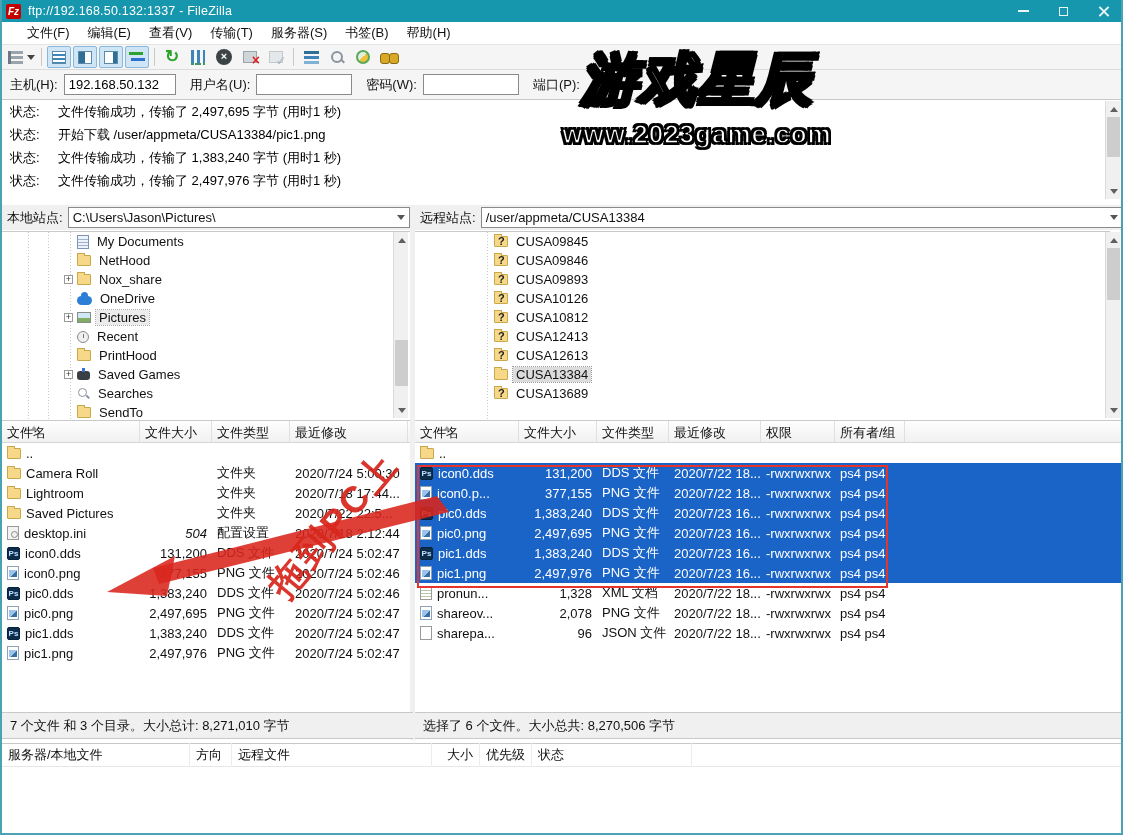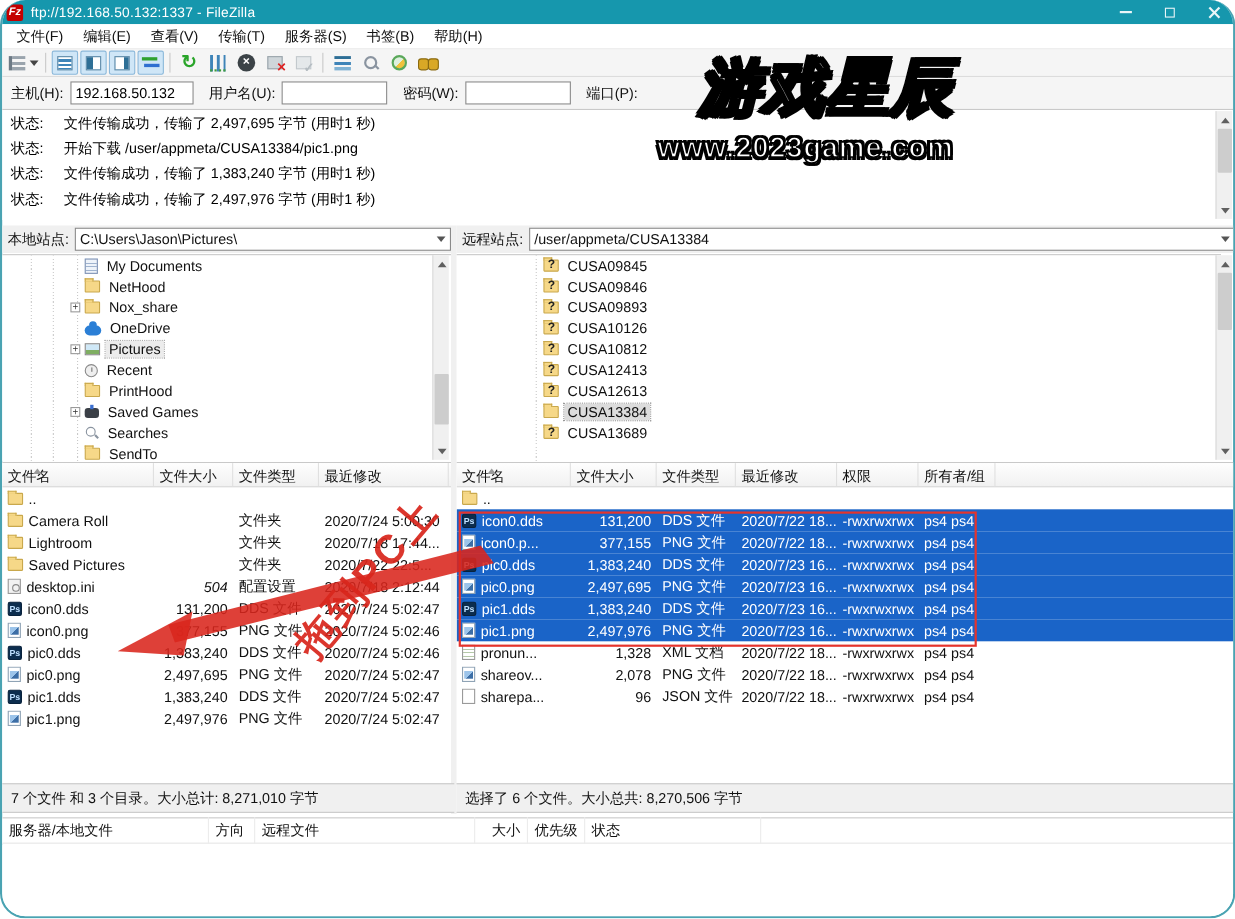--- a/index.html
+++ b/index.html
@@ -1,37 +1,37 @@
 <!DOCTYPE html>
 <html><head>
 <meta charset="utf-8">
 <style>
   * { margin:0; padding:0; box-sizing:border-box; }
   html,body { width:1123px; height:835px; }
   body { font-family:"Liberation Sans",sans-serif; font-size:13px; color:#111; background:#fff; }
   #app { position:relative; width:1123px; height:835px; overflow:hidden; background:#fff;
-         border-left:2px solid #4aa3b2; border-right:2px solid #4aa3b2; border-bottom:2px solid #4aa3b2;border-radius:23px; }
+         border-left:2px solid #4aa3b2; border-right:2px solid #4aa3b2; border-bottom:2px solid #4aa3b2; }
 
   
   .titlebar { position:absolute; left:-2px; top:0; width:1123px; height:22px; background:#1697ad;
               display:flex; align-items:center; color:#fff; }
   .fz-logo { width:15px; height:15px; margin:0 7px 0 6px; background:#c40000; color:#fff;
              font-weight:bold; font-style:italic; font-size:10px; text-align:center; line-height:15px; border-radius:2px; }
   .title-text { font-size:12.5px; letter-spacing:.2px; }
   .win-btns { position:absolute; right:0; top:0; height:22px; display:flex; }
   .win-btn { width:40px; height:22px; display:flex; align-items:center; justify-content:center; }
   .g-min { width:11px; height:2px; background:#eaf6f8; }
   .g-max { width:9px; height:9px; border:1.5px solid #eaf6f8; }
   .g-close { position:relative; width:11px; height:11px; }
   .g-close::before,.g-close::after { content:""; position:absolute; left:5px; top:-1px; width:2px; height:13px; background:#eaf6f8; }
   .g-close::before { transform:rotate(45deg); } .g-close::after { transform:rotate(-45deg); }
 
   
   .menubar { position:absolute; left:0; top:22px; width:100%; height:23px; background:#fff;
-             border-bottom:1px solid #e3e3e3; display:flex; align-items:center; padding-left:4px; }
+             border-bottom:1px solid #e3e3e3; display:flex; align-items:center; padding-left:16px; }
   .menu-item { padding:2px 9px; color:#111; }
 
   
   .toolbar { position:absolute; left:0; top:45px; width:100%; height:25px; background:#f5f5f5;
              border-bottom:1px solid #dcdcdc; display:flex; align-items:center; padding-left:4px; }
   .tb-btn { height:22px; min-width:24px; display:flex; align-items:center; justify-content:center;
             margin:0 1px; border:1px solid transparent; border-radius:2px; position:relative; }
   .tb-btn.active { background:#cfe6f7; border-color:#8bb8da; }
   .tb-sep { width:1px; height:18px; background:#c9c9c9; margin:0 4px; }
   .dd-tri { width:0; height:0; border:4px solid transparent; border-top:5px solid #444; margin-left:4px; margin-top:4px; }
@@ -166,21 +166,21 @@
   .vdivider { position:absolute; left:408px; top:205px; width:5px; height:535px; background:#f0f0f0; }
 
   
   .sel-outline { position:absolute; left:415px; top:465px; width:471px; height:123px;
                  border:2px solid #e5342c; z-index:30; pointer-events:none; }
   .anno-arrow { position:absolute; left:95px; top:468px; z-index:31; pointer-events:none; }
   .anno-text { position:absolute; left:243px; top:500px; z-index:31; color:#d9261c; font-size:37px; font-weight:bold;
                letter-spacing:3px; transform:rotate(-50deg); transform-origin:center; opacity:.92; white-space:nowrap; }
 
   
-  .watermark { position:absolute; left:525px; top:42px; width:340px; text-align:right; z-index:50; pointer-events:none; }
+  .watermark { position:absolute; left:525px; top:42px; width:340px; text-align:center; z-index:50; pointer-events:none; }
   .wm-title { font-size:57px; font-weight:bold; font-style:italic; letter-spacing:1px; color:#fff;
       -webkit-text-stroke:3px #000;
       text-shadow:-2px -2px 0 #000,2px -2px 0 #000,-2px 2px 0 #000,2px 2px 0 #000; }
   .wm-url { margin-top:0px; font-size:26px; font-weight:bold; color:#fff; letter-spacing:1px;
       -webkit-text-stroke:1.5px #000;
       text-shadow:-2px -2px 0 #000,2px -2px 0 #000,-2px 2px 0 #000,2px 2px 0 #000; }
 </style>
 </head>
 <body>
 

